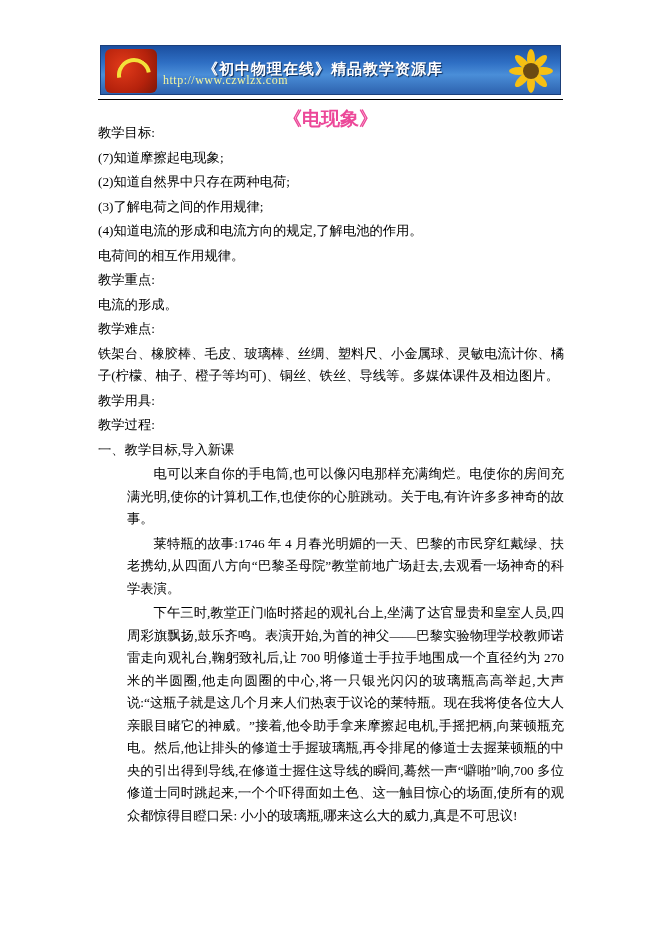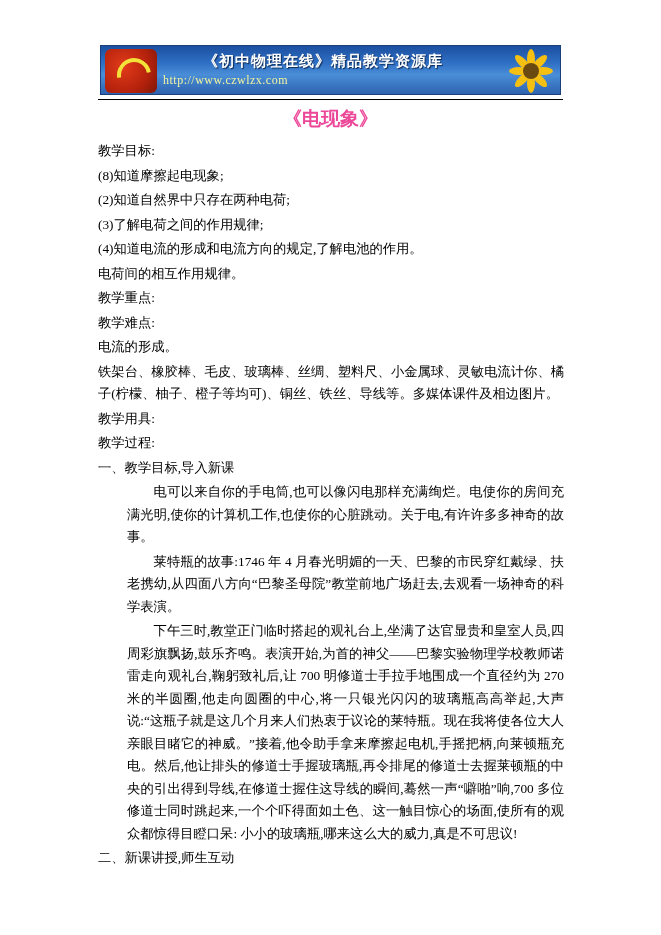--- a/index.html
+++ b/index.html
@@ -51,21 +51,21 @@
     height: 26px;
     border: 4px solid #f3e23a;
     border-radius: 50%;
     border-right-color: transparent;
     border-bottom-color: transparent;
     transform: rotate(35deg);
   }
   .banner-title {
     position: absolute;
     left: 62px;
-    top: 6px;
+    top: 14px;
     width: 320px;
     text-align: center;
     font-family: "Liberation Serif", serif;
     font-weight: bold;
     font-size: 15px;
     color: #ffffff;
     letter-spacing: 1px;
     text-shadow: 1px 1px 1px #0d2a55;
   }
   .banner-url {
@@ -126,21 +126,21 @@
     font-family: "Liberation Serif", serif;
     font-weight: bold;
     font-size: 19px;
     color: #ec4899;
   }
 
   
   .content {
     position: absolute;
     left: 98px;
-    top: 140px;
+    top: 122px;
     width: 466px;
     font-family: "Liberation Serif", serif;
     font-size: 13.3px;
     line-height: 22.5px;
     color: #000000;
     text-align: justify;
   }
   .content p {
     margin: 0 0 2px 0;
   }
@@ -172,31 +172,30 @@
       <div class="center"></div>
     </div>
   </div>
 
   <div class="hr-top"></div>
 
   <div class="doc-title">《电现象》</div>
 
   <div class="content" id="content">
       <p>教学目标:</p>
-      <p>(8)知道摩擦起电现象;</p>
+      <p>(7)知道摩擦起电现象;</p>
       <p>(2)知道自然界中只存在两种电荷;</p>
       <p>(3)了解电荷之间的作用规律;</p>
       <p>(4)知道电流的形成和电流方向的规定,了解电池的作用。</p>
       <p>电荷间的相互作用规律。</p>
       <p>教学重点:</p>
+      <p>电流的形成。</p>
       <p>教学难点:</p>
-      <p>电流的形成。</p>
       <p>铁架台、橡胶棒、毛皮、玻璃棒、丝绸、塑料尺、小金属球、灵敏电流计你、橘子(柠檬、柚子、橙子等均可)、铜丝、铁丝、导线等。多媒体课件及相边图片。</p>
       <p>教学用具:</p>
       <p>教学过程:</p>
       <p>一、教学目标,导入新课</p>
       <p class="indent">电可以来自你的手电筒,也可以像闪电那样充满绚烂。电使你的房间充满光明,使你的计算机工作,也使你的心脏跳动。关于电,有许许多多神奇的故事。</p>
       <p class="indent">莱特瓶的故事:1746 年 4 月春光明媚的一天、巴黎的市民穿红戴绿、扶老携幼,从四面八方向“巴黎圣母院”教堂前地广场赶去,去观看一场神奇的科学表演。</p>
       <p class="indent">下午三时,教堂正门临时搭起的观礼台上,坐满了达官显贵和皇室人员,四周彩旗飘扬,鼓乐齐鸣。表演开始,为首的神父——巴黎实验物理学校教师诺雷走向观礼台,鞠躬致礼后,让 700 明修道士手拉手地围成一个直径约为 270 米的半圆圈,他走向圆圈的中心,将一只银光闪闪的玻璃瓶高高举起,大声说:“这瓶子就是这几个月来人们热衷于议论的莱特瓶。现在我将使各位大人亲眼目睹它的神威。”接着,他令助手拿来摩擦起电机,手摇把柄,向莱顿瓶充电。然后,他让排头的修道士手握玻璃瓶,再令排尾的修道士去握莱顿瓶的中央的引出得到导线,在修道士握住这导线的瞬间,蓦然一声“噼啪”响,700 多位修道士同时跳起来,一个个吓得面如土色、这一触目惊心的场面,使所有的观众都惊得目瞪口呆: 小小的玻璃瓶,哪来这么大的威力,真是不可思议!</p>
-      <p>二、新课讲授,师生互动</p>
     </div>
 
 </div>
 
 </body></html>

